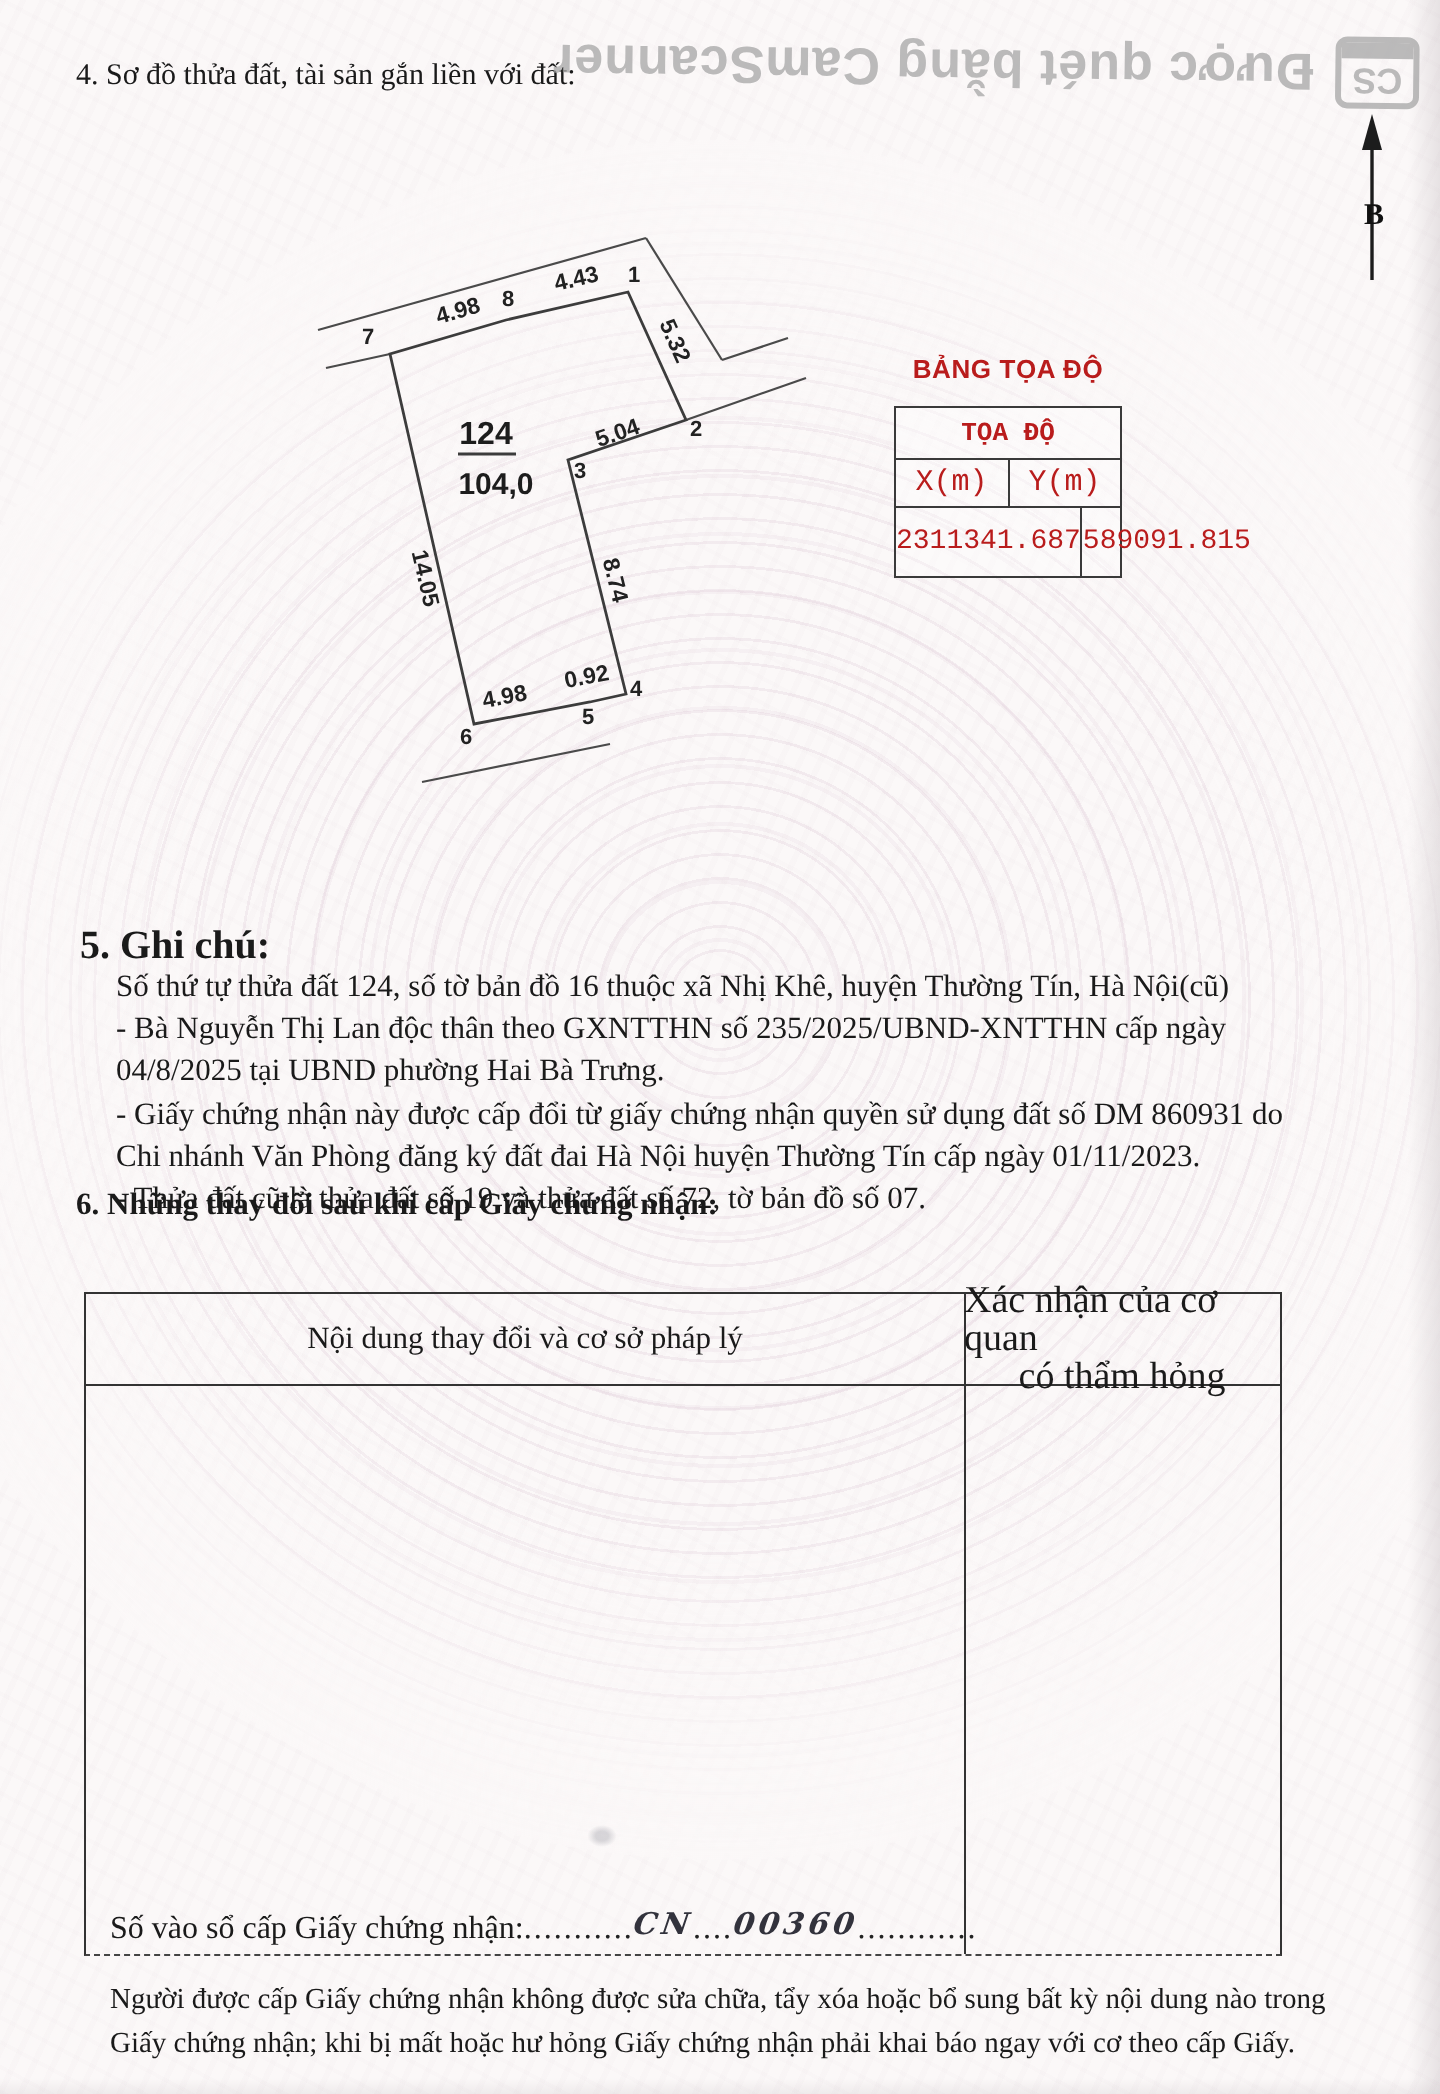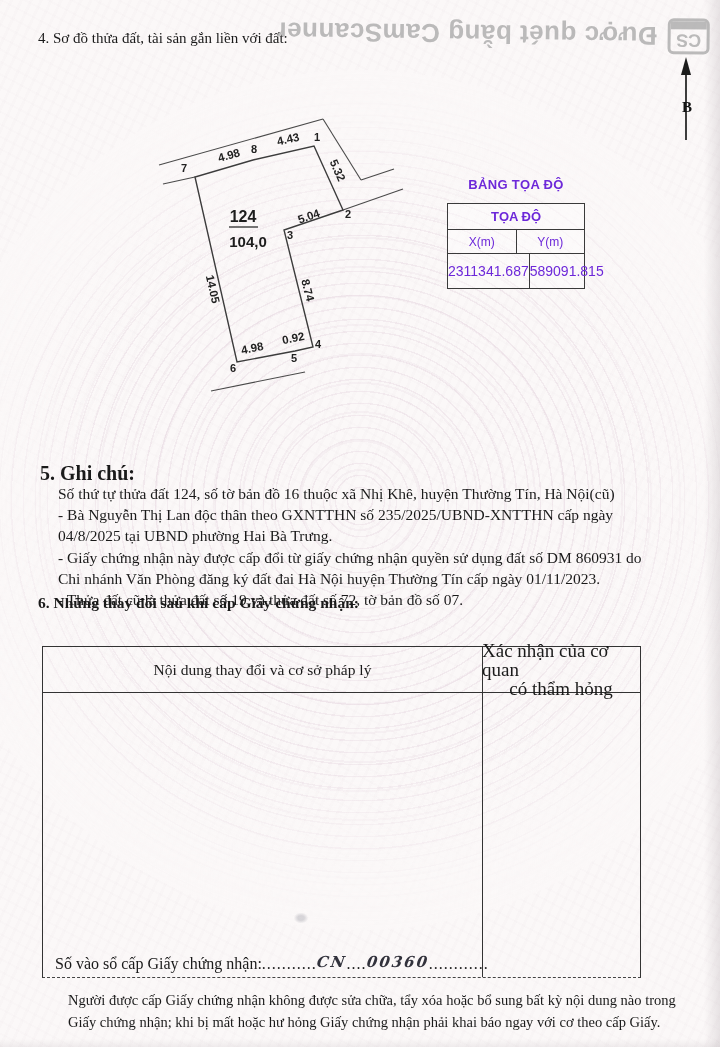--- a/index.html
+++ b/index.html
@@ -34,28 +34,28 @@
         transform:rotate(180.7deg);transform-origin:center;opacity:.72;}
   .scan-logo{position:relative;width:42px;height:36px;border:3px solid #a3a3a3;border-radius:6px;
         box-sizing:border-box;flex:0 0 auto;}
   .scan-logo .band{position:absolute;left:0;right:0;bottom:0;height:8px;background:#a3a3a3;}
   .scan-logo .cs{position:absolute;left:0;right:0;top:1px;text-align:center;
         font-family:"Liberation Sans",sans-serif;font-weight:700;font-size:18px;color:#a3a3a3;}
   .scan-text{font-family:"Liberation Sans",sans-serif;font-size:26px;font-weight:600;
         color:#a3a3a3;white-space:nowrap;letter-spacing:.5px;}
 
   
-  .coord-wrap{position:absolute;left:447px;top:177px;width:138px;
-        font-family:"Liberation Sans",sans-serif;color:#6d28d9;}
+  .coord-wrap{position:absolute;left:447px;top:177px;width:114px;
+        font-family:"Liberation Sans",sans-serif;color:#b91c1c;}
   .coord-title{text-align:center;font-size:13px;font-weight:700;margin-bottom:11px;letter-spacing:.3px;}
-  .coord-box{border:1.6px solid #3a3a3a;background:rgba(255,255,255,0.35);}
+  .coord-box{border:1.6px solid #3a3a3a;background:rgba(255,255,255,0.35);font-family:Liberation Mono, monospace;}
   .coord-row{display:flex;}
   .coord-head{height:25px;align-items:center;justify-content:center;
         font-size:13px;font-weight:700;border-bottom:1.4px solid #3a3a3a;}
-  .coord-cols{height:23px;border-bottom:1.4px solid #3a3a3a;font-size:12px;}
+  .coord-cols{height:23px;border-bottom:1.4px solid #3a3a3a;font-size:15px;}
   .coord-vals{height:34px;font-size:14px;}
   .coord-cols span,.coord-vals span{flex:1;display:flex;align-items:center;justify-content:center;}
   .coord-cols span:first-child,.coord-vals span:first-child{border-right:1.4px solid #3a3a3a;}
 
   
   .changes-table{position:absolute;left:42px;top:646px;width:599px;height:332px;box-sizing:border-box;
         border:1.7px solid #333;border-bottom:1.7px dashed #444;padding-left:48px;}
   .ct-divider{position:absolute;left:439px;top:0;bottom:0;width:0;border-left:1.6px solid #333;}
   .ct-headsep{position:absolute;top:45px;left:0;right:0;border-top:1.6px solid #333;}
   .ct-h1{position:absolute;left:0;top:0;width:439px;height:45px;display:flex;align-items:center;
@@ -64,21 +64,21 @@
         align-items:center;justify-content:center;font-size:19px;line-height:19px;}
 
   .smudge{position:absolute;left:293px;top:912px;width:16px;height:12px;opacity:.25;
         background:radial-gradient(ellipse at center,#6b6b7a 0 28%,transparent 65%);}
 
   
   .registry{position:absolute;left:55px;top:955px;font-size:16px;white-space:nowrap;}
   .registry .dots{letter-spacing:1px;color:#222;}
   .hw{display:inline-block;font-family:"DejaVu Serif",serif;font-style:italic;font-weight:600;
         font-size:15px;color:#32323c;letter-spacing:2px;transform:translateY(-2px) skewX(-8deg);}
-  .footer-note{position:absolute;left:68px;top:990px;font-size:14.5px;line-height:21.5px;}
+  .footer-note{position:absolute;left:55px;top:990px;font-size:14.5px;line-height:21.5px;}
   .footer-note div{white-space:nowrap;}
 
   
   #diagram-svg{position:absolute;left:0;top:0;}
   .parcel{fill:none;stroke:#3c3c3c;stroke-width:1.4;}
   .ctx{fill:none;stroke:#4a4a4a;stroke-width:1.1;}
   .arrow{stroke:#1c1c1c;stroke-width:1.7;fill:none;}
   .arrowhead{fill:#1c1c1c;stroke:none;}
   .vlabel{font:600 11px "Liberation Sans",sans-serif;fill:#222;text-anchor:middle;}
   .elabel{font:600 11.5px "Liberation Sans",sans-serif;fill:#222;text-anchor:middle;}

